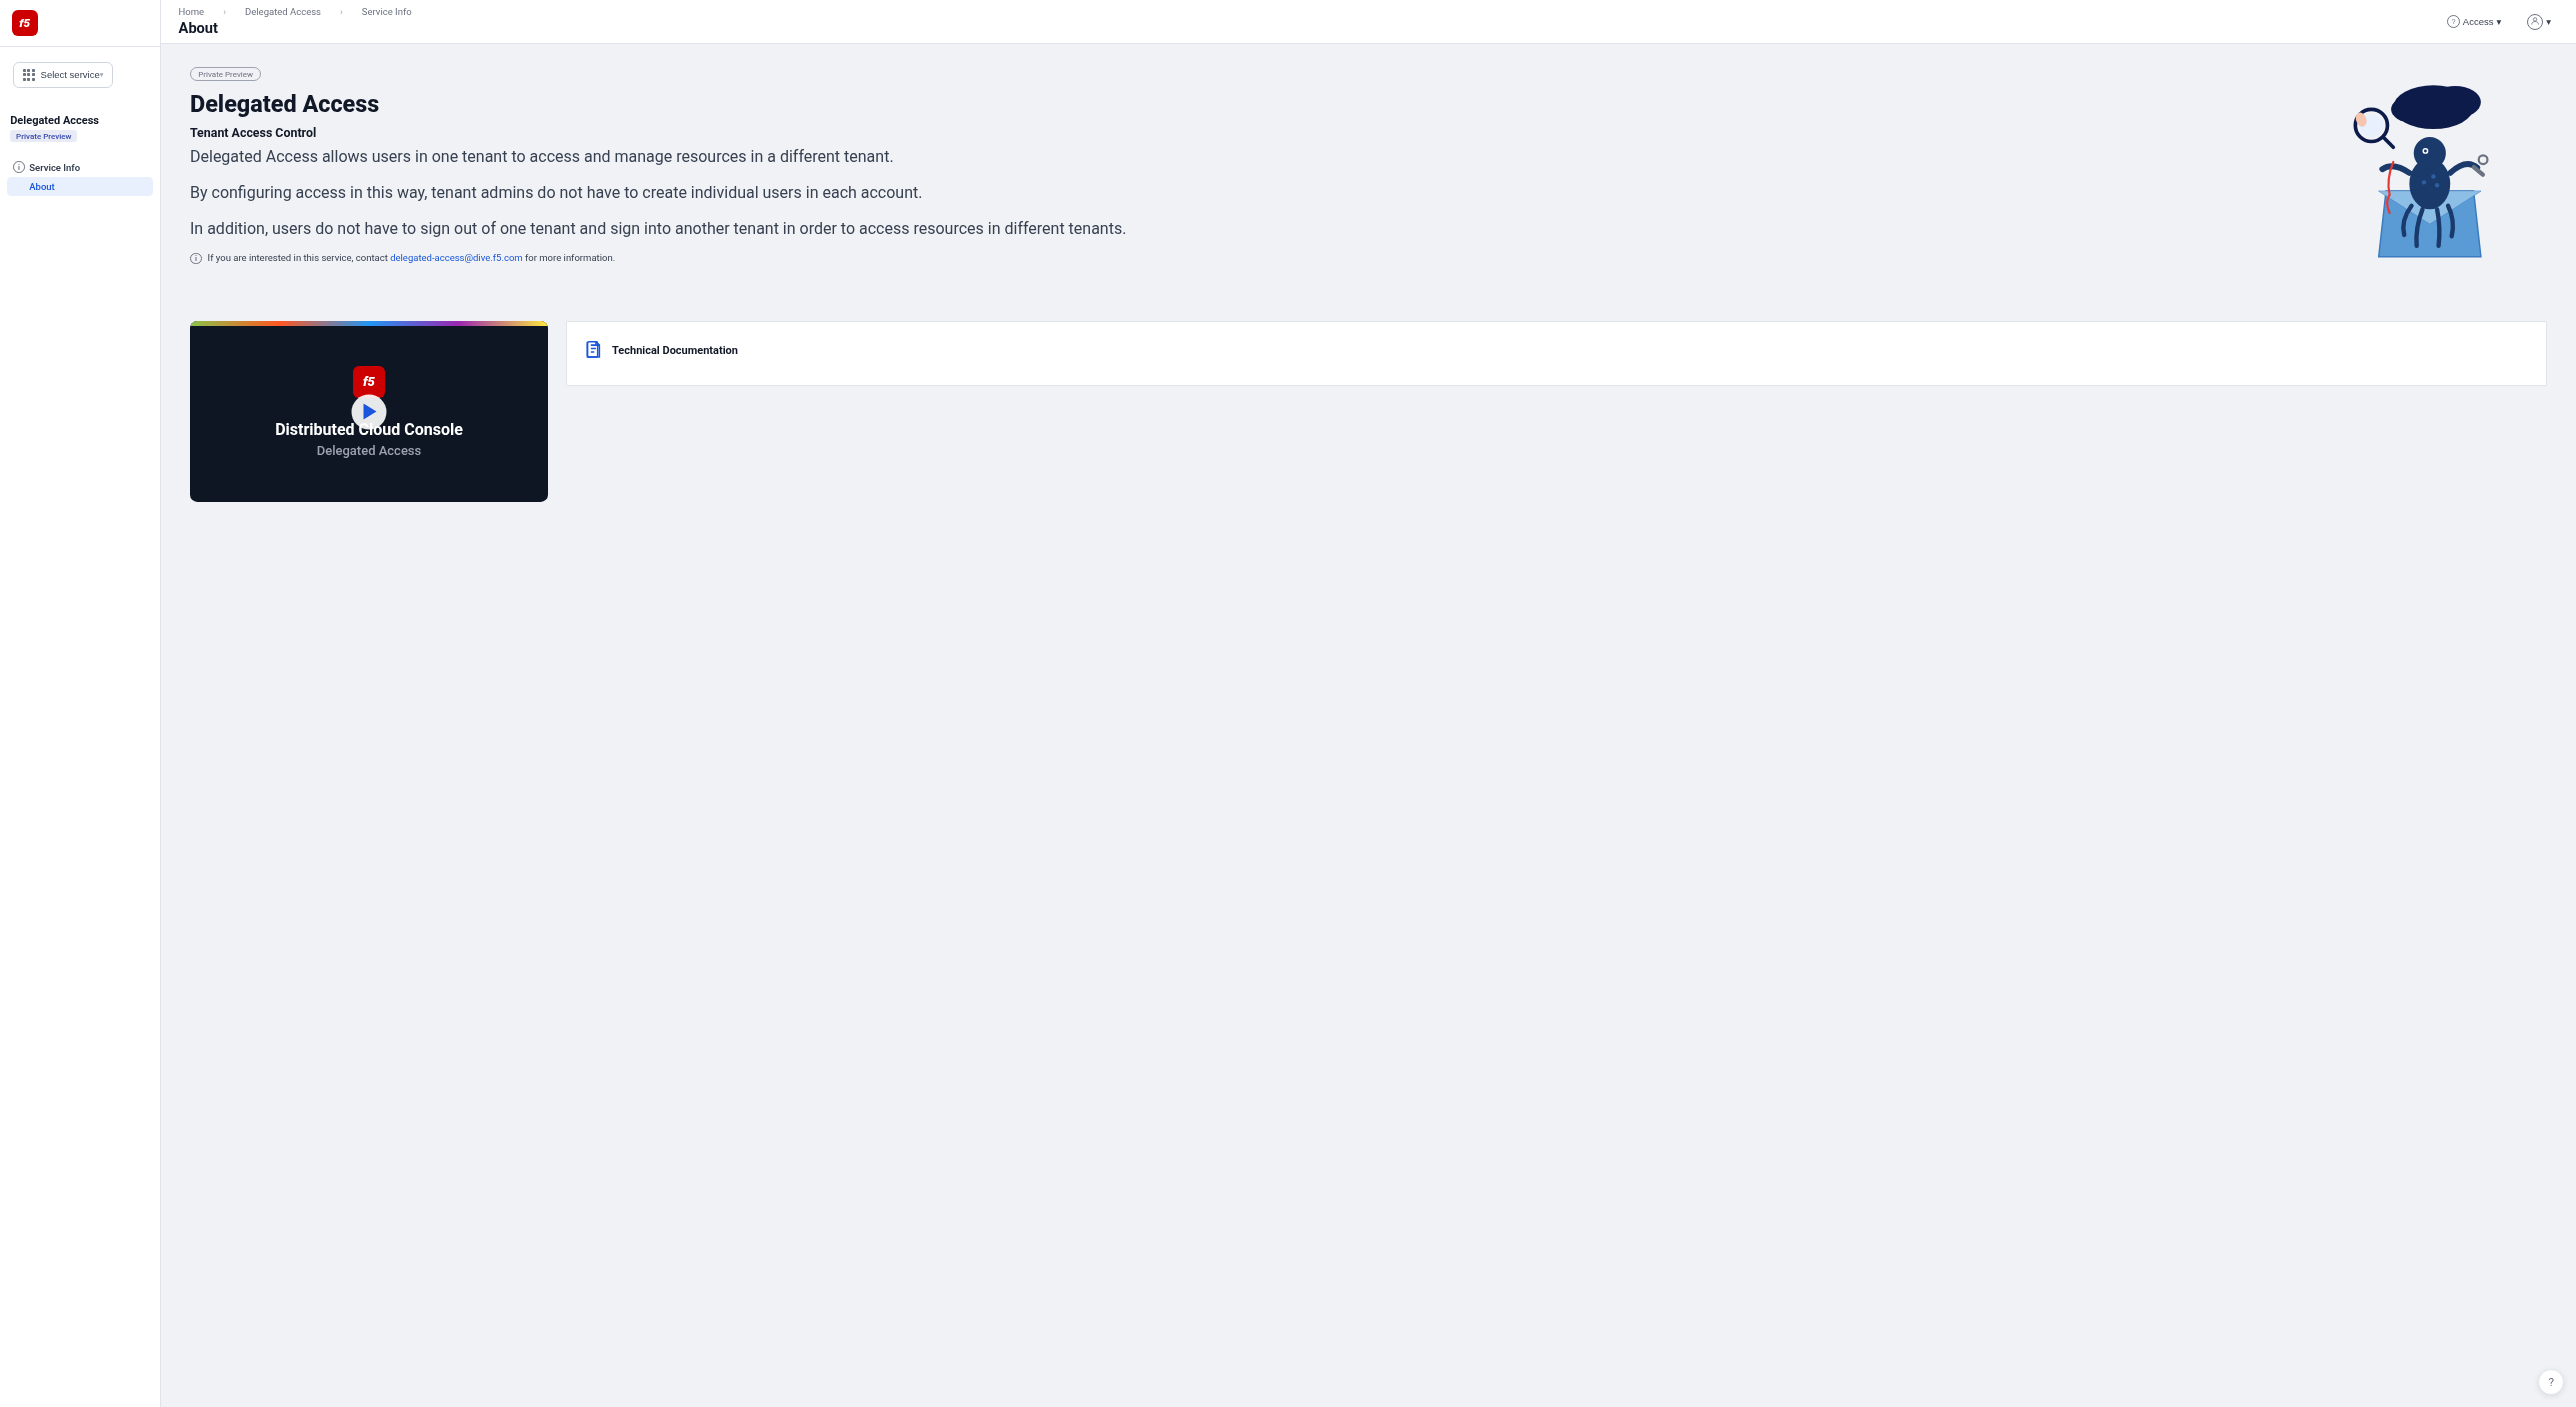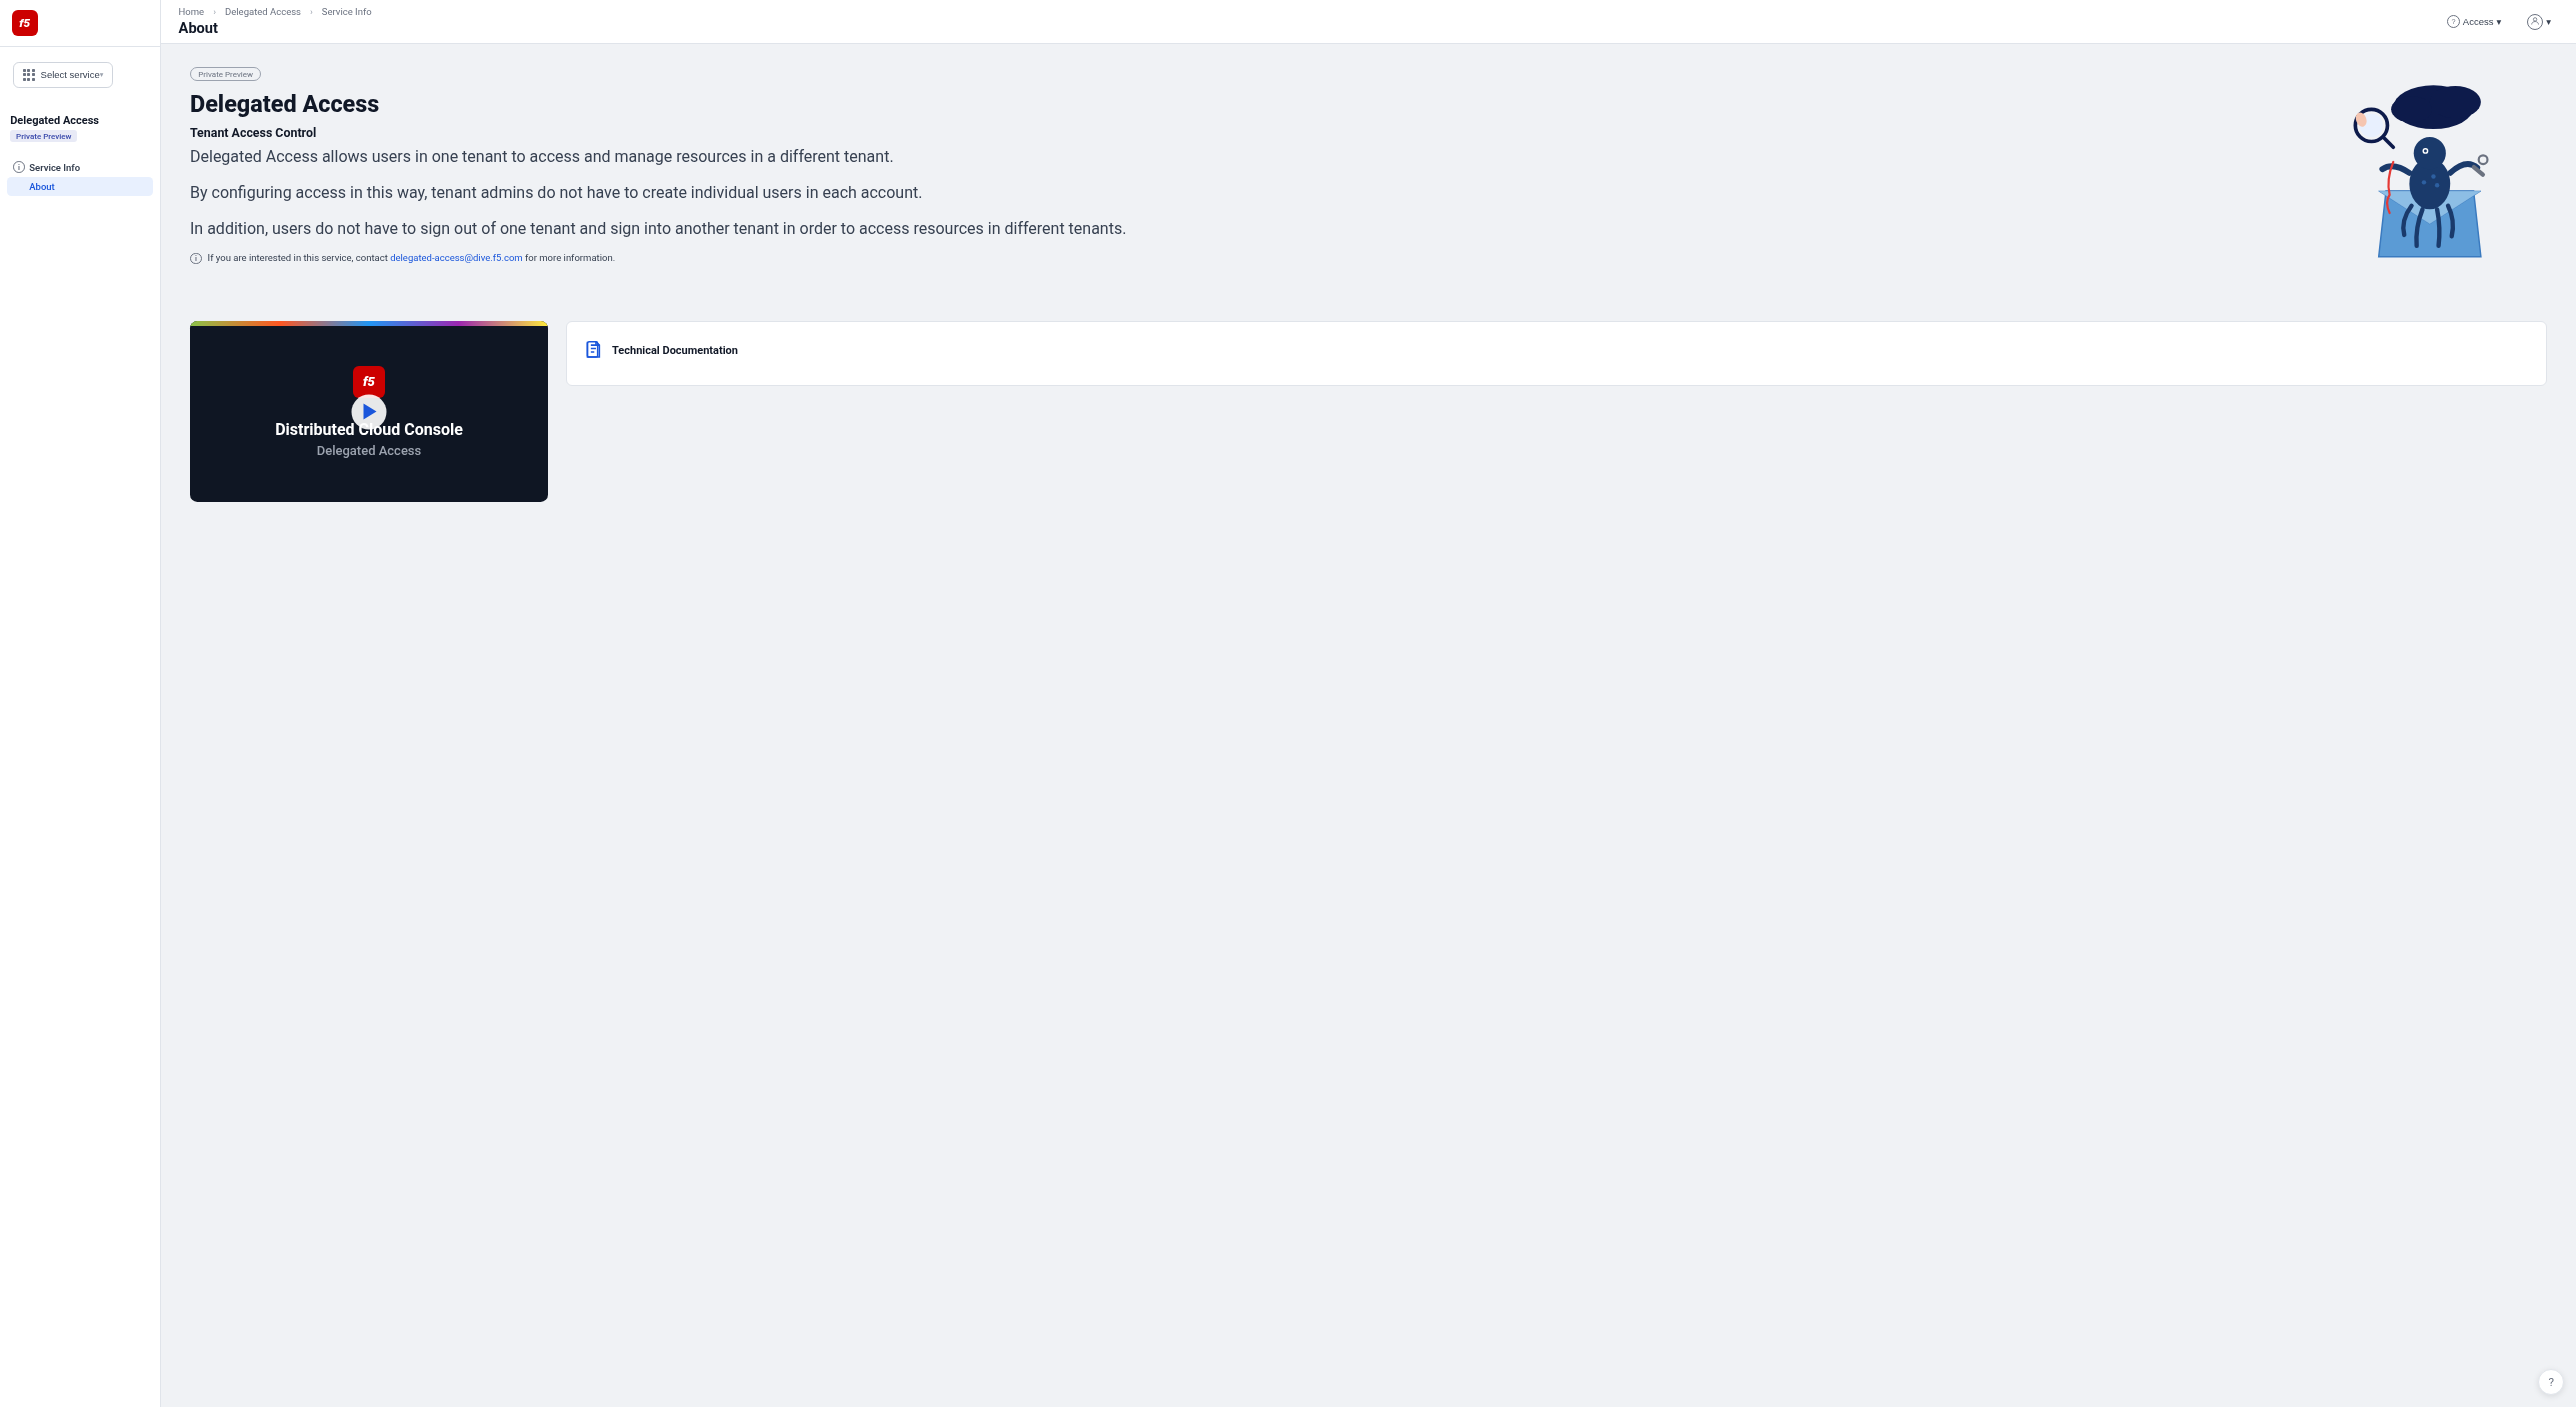--- a/index.html
+++ b/index.html
@@ -26,21 +26,21 @@
     .private-preview-badge { display: inline-block; background: #e8eaf6; color: #3949ab; font-size: 8px; font-weight: 500; padding: 1.5px 5.9px; border-radius: 2.9px; }
 
     .sidebar-nav-section { padding: 8.8px 7.3px 2.9px; }
     .sidebar-nav-header { display: flex; align-items: center; gap: 4.4px; padding: 4.4px 5.9px; border-radius: 4.4px; cursor: pointer; color: #374151; font-size: 9.5px; font-weight: 600; }
     .info-icon { width: 11.7px; height: 11.7px; border-radius: 50%; border: 1.1px solid #6b7280; display: flex; align-items: center; justify-content: center; font-size: 7.3px; color: #6b7280; font-weight: 700; flex-shrink: 0; }
 
     .sidebar-nav-item { padding: 3.7px 5.9px 3.7px 22px; font-size: 9.5px; color: #374151; cursor: pointer; border-radius: 4.4px; }
     .sidebar-nav-item.active { background: #e8f0fe; color: #1a56db; font-weight: 500; }
 
     
-    .breadcrumb { display: flex; align-items: center; gap: 9px; font-size: 9.5px; color: #6b7280; }
+    .breadcrumb { display: flex; align-items: center; gap: 19px; font-size: 9.5px; color: #6b7280; }
     .breadcrumb a { color: #6b7280; text-decoration: none; }
     .breadcrumb-sep { color: #9ca3af; }
     .page-title { font-size: 14.6px; font-weight: 700; color: #111827; margin-top: 2.9px; }
     .topbar-left { display: flex; flex-direction: column; justify-content: center; }
 
     .topbar-right { display: flex; align-items: center; gap: 11.7px; }
     .support-btn { display: flex; align-items: center; gap: 2.9px; font-size: 9.5px; color: #374151; cursor: pointer; padding: 4.4px 7.3px; border-radius: 4.4px; border: none; background: none; }
     .support-icon { width: 13px; height: 13px; border-radius: 50%; border: 1.1px solid #6b7280; display: flex; align-items: center; justify-content: center; font-size: 7.3px; color: #6b7280; }
     .user-btn { display: flex; align-items: center; gap: 2.9px; font-size: 9.5px; color: #374151; cursor: pointer; padding: 4.4px 7.3px; border-radius: 4.4px; border: none; background: none; }
     .user-icon { width: 16px; height: 16px; border-radius: 50%; border: 1.1px solid #6b7280; display: flex; align-items: center; justify-content: center; }
@@ -65,21 +65,21 @@
     .learn-more-grid { display: flex; gap: 17.6px; align-items: flex-start; }
 
     .video-thumbnail { width: 358px; height: 181px; background: #0f1623; border-radius: 7.3px; display: flex; flex-direction: column; align-items: center; justify-content: center; position: relative; flex-shrink: 0; overflow: hidden; cursor: pointer; }
     .video-top-bar { position: absolute; top: 0; left: 0; right: 0; height: 4.4px; background: linear-gradient(90deg, #8bc34a 0%, #ff5722 25%, #2196f3 50%, #9c27b0 75%, #ffeb3b 100%); }
     .f5-video-logo { width: 32px; height: 32px; background: #cc0000; border-radius: 5.9px; display: flex; align-items: center; justify-content: center; color: white; font-weight: 900; font-size: 13px; font-style: italic; margin-bottom: 22px; }
     .video-title-text { font-size: 16px; font-weight: 700; color: #fff; text-align: center; margin-bottom: 4.4px; }
     .video-subtitle-text { font-size: 13px; font-weight: 500; color: #9ca3af; text-align: center; }
     .play-button { position: absolute; width: 35px; height: 35px; background: rgba(255,255,255,0.9); border-radius: 50%; display: flex; align-items: center; justify-content: center; top: 50%; left: 50%; transform: translate(-50%, -50%); cursor: pointer; }
     .play-triangle { width: 0; height: 0; border-top: 8.8px solid transparent; border-bottom: 8.8px solid transparent; border-left: 13px solid #1a56db; margin-left: 2.2px; }
 
-    .tech-doc-card { flex: 1; border: 0.7px solid #e0e4ea; border-radius: 6px; padding: 17.6px; background: #fff; cursor: pointer; }
+    .tech-doc-card { flex: 1; border: 0.7px solid #e0e4ea; border-radius: 1px; padding: 17.6px; background: #fff; cursor: pointer; }
     .tech-doc-header { display: flex; align-items: center; gap: 7.3px; margin-bottom: 7.3px; }
     .doc-icon { width: 20.5px; height: 20.5px; color: #1a56db; }
     .tech-doc-title { font-size: 11px; font-weight: 700; color: #111827; }
     .tech-doc-desc { font-size: 9.5px; color: #6b7280; line-height: 1.5; }
     .external-link-icon { font-size: 8.8px; color: #6b7280; margin-left: 2.9px; }
 
     .help-btn { position: fixed; right: 11.7px; bottom: 11.7px; width: 26px; height: 26px; border-radius: 50%; background: #fff; border: 0.7px solid #e0e4ea; box-shadow: 0 1.5px 5.9px rgba(0,0,0,0.1); display: flex; align-items: center; justify-content: center; cursor: pointer; color: #6b7280; font-size: 11.7px; }
   </style>
 </head>
 <body>

